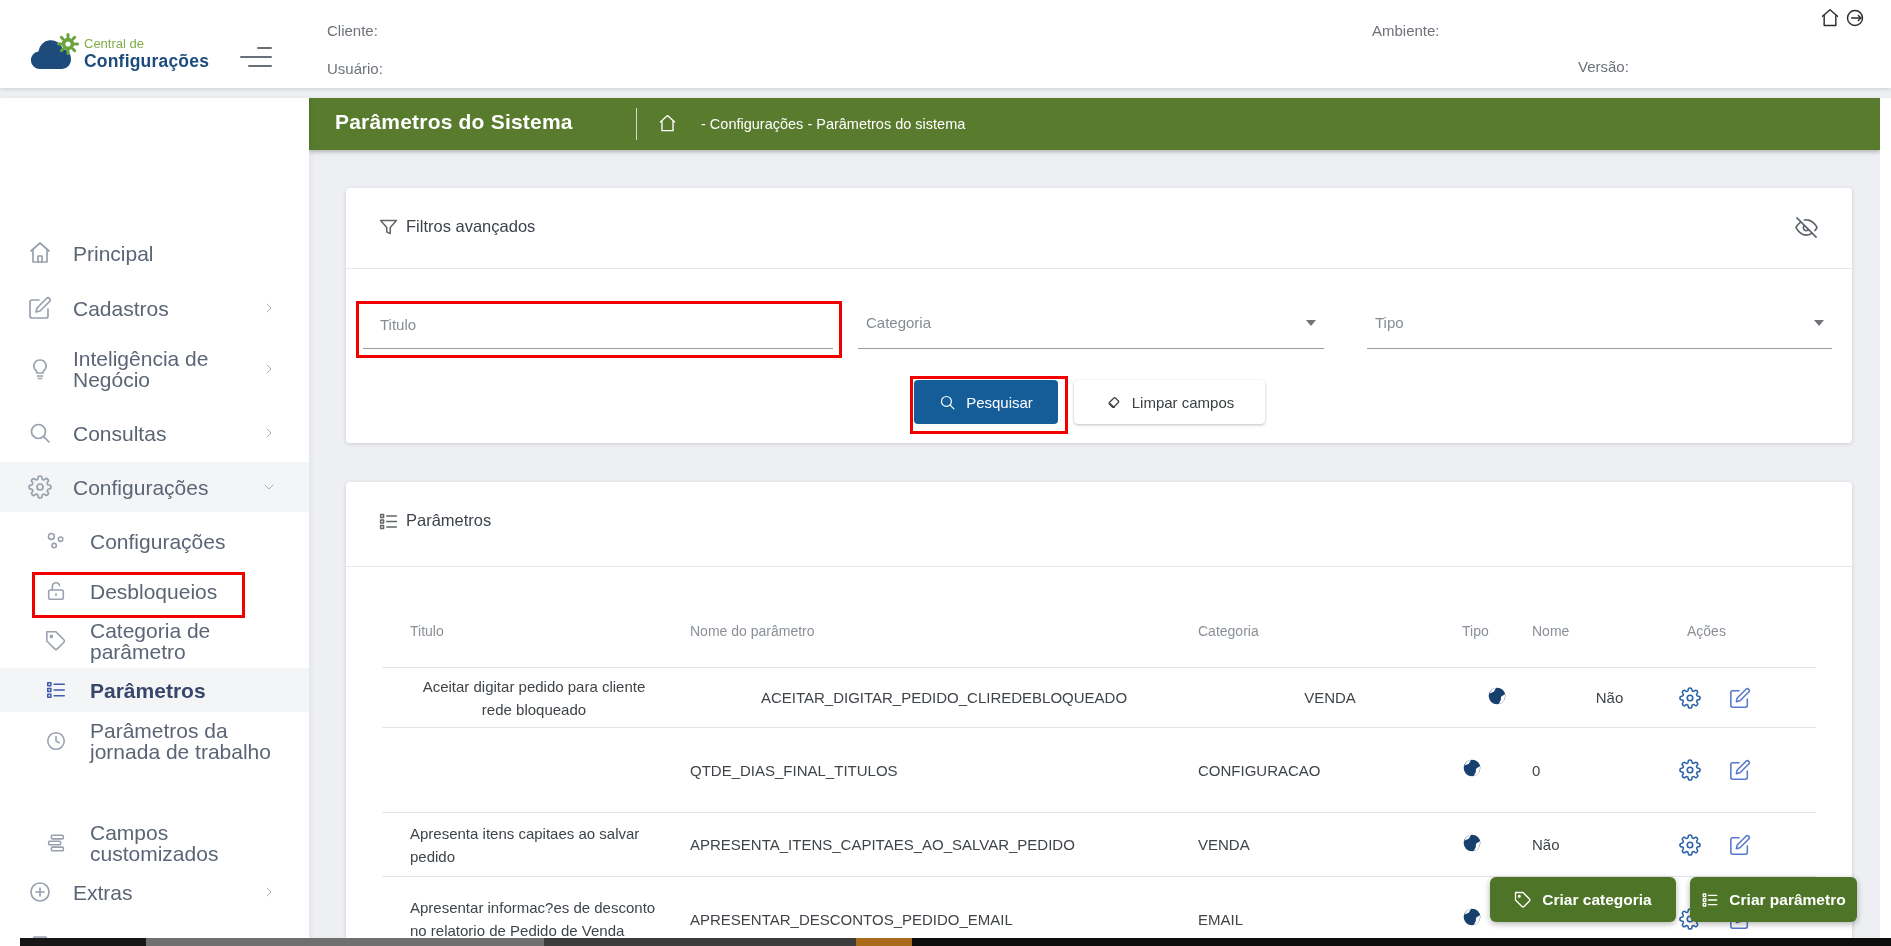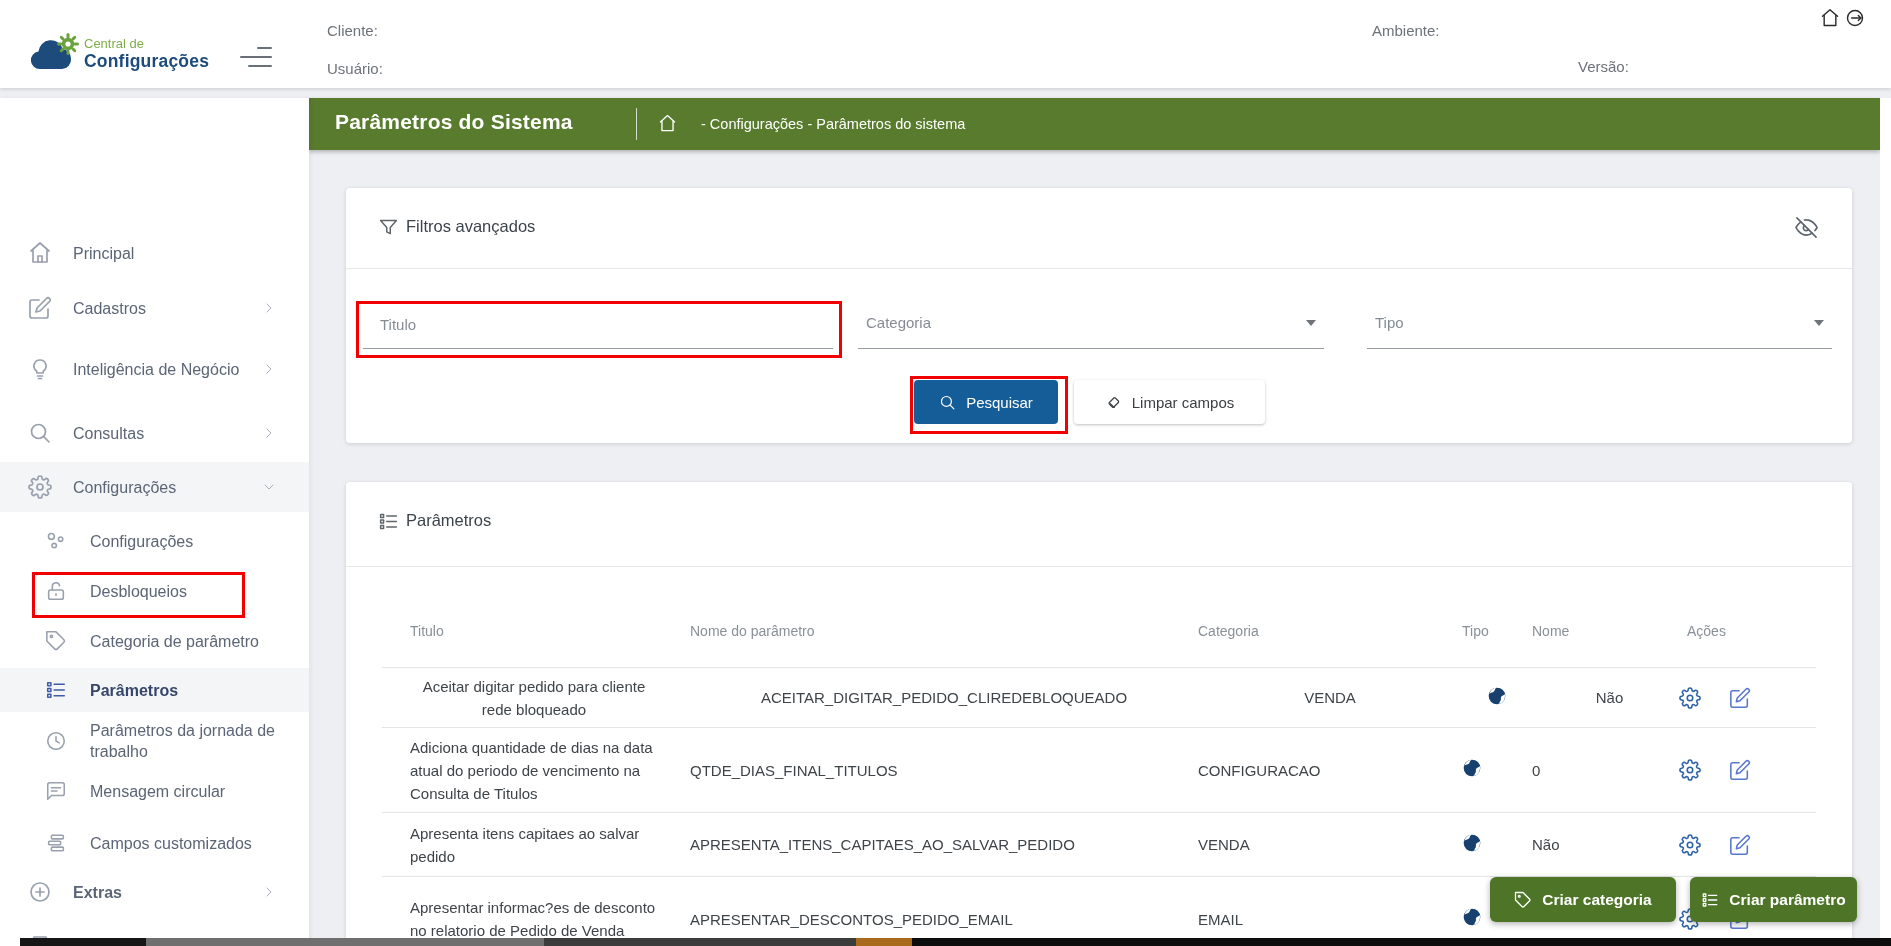--- a/index.html
+++ b/index.html
@@ -31,21 +31,21 @@
   .tb-div{position:absolute;left:327px;top:10px;width:1px;height:32px;background:rgba(255,255,255,.75);}
   .tb-home{position:absolute;left:349px;top:16px;width:19px;height:19px;color:#fff;cursor:pointer;}
   .tb-crumb{position:absolute;left:392px;top:18px;font-size:14.5px;color:#fff;}
 
   
   .sidebar{position:absolute;left:0;top:98px;width:309px;height:848px;background:#fff;z-index:8;
     box-shadow:2px 0 4px rgba(0,0,0,.05);}
   .sb-item{position:absolute;left:0;width:309px;display:flex;align-items:center;cursor:pointer;}
   .sb-item .ic{position:absolute;left:28px;width:24px;height:24px;color:#99a0ae;}
   .sb-item.sub .ic{left:45px;width:22px;height:22px;}
-  .sb-item .lbl{margin-left:73px;width:200px;font-size:16px;line-height:21px;color:#5b6576;}
+  .sb-item .lbl{margin-left:73px;width:200px;font-size:21px;line-height:21px;color:#5b6576;}
   .sb-item.sub .lbl{margin-left:90px;width:190px;}
   .sb-item .chev{position:absolute;right:34px;width:12px;height:12px;color:#9aa1ad;}
   .sb-item.openbg{background:#f4f5f7;}
   .sb-item.activebg{background:#f4f5f7;}
   .sb-item.activebg .lbl{color:#37476b;font-weight:bold;}
   .sb-item.activebg .ic{color:#3f5ba9;}
 
   
   .content{position:absolute;left:309px;top:150px;width:1571px;height:788px;background:#edeff2;overflow:hidden;z-index:5;}
   .card{position:absolute;background:#fff;border-radius:4px;box-shadow:0 1px 4px rgba(0,0,0,.14);}
@@ -301,43 +301,33 @@
   <div class="sb-item sub" style="top:618px;height:50px;">
     <span class="ic">
       <svg class="svg-ic" viewBox="0 0 24 24" width="22" height="22">
           <circle cx="12" cy="12" r="9"></circle>
           <polyline points="12 7 12 12 15.5 14"></polyline>
         </svg>
       </span>
     <span class="lbl">Parâmetros da jornada de trabalho</span>
   </div>
 
-  <div class="sb-item sub" style="top:671px;height:44px;">
-    <span class="ic">
-      <svg class="svg-ic" viewBox="0 0 24 24" width="22" height="22">
-          <path d="M21 15a2 2 0 0 1-2 2H7l-4 4V5a2 2 0 0 1 2-2h14a2 2 0 0 1 2 2z"></path>
-          <line x1="7" y1="8.5" x2="17" y2="8.5"></line>
-          <line x1="7" y1="12" x2="13" y2="12"></line>
-        </svg>
-      </span>
-    <span class="lbl">Mensagem circular</span>
-  </div>
 
   <div class="sb-item sub" style="top:723px;height:44px;">
     <span class="ic">
       <svg class="svg-ic" viewBox="0 0 24 24" width="22" height="22">
           <rect x="7" y="3.5" width="13" height="4" rx="1"></rect>
           <rect x="4" y="10" width="13" height="4" rx="1"></rect>
           <rect x="7" y="16.5" width="13" height="4" rx="1"></rect>
         </svg>
       </span>
     <span class="lbl">Campos customizados</span>
   </div>
 
-  <div class="sb-item" style="top:772px;height:44px;font-weight:bold;">
+  <div class="sb-item" style="top:772px;height:44px;">
     <span class="ic">
       <svg class="svg-ic" viewBox="0 0 24 24" width="24" height="24">
           <circle cx="12" cy="12" r="9"></circle>
           <line x1="12" y1="8" x2="12" y2="16"></line>
           <line x1="8" y1="12" x2="16" y2="12"></line>
         </svg>
       </span>
     <span class="lbl">Extras</span>
     <span class="chev">
       <svg class="svg-ic" viewBox="0 0 24 24" width="12" height="12">
@@ -458,21 +448,20 @@
               <svg class="svg-ic" viewBox="0 0 24 24">
                 <path d="M11 4H4a2 2 0 0 0-2 2v14a2 2 0 0 0 2 2h14a2 2 0 0 0 2-2v-7"></path>
                 <path d="M18.5 2.5a2.1 2.1 0 0 1 3 3L12 15l-4 1 1-4 9.5-9.5z"></path>
               </svg>
             </button>
         </span>
       </div>
 
       <div class="t-grid t-row">
         <span></span>
-        <span class="titulo">Adiciona quantidade de dias na data atual do periodo de vencimento na Consulta de Titulos</span>
         <span class="nome">QTDE_DIAS_FINAL_TITULOS</span>
         <span class="cat">CONFIGURACAO</span>
         <span class="tipo">
           <svg class="globe" viewBox="0 0 24 24">
               <circle cx="12" cy="12" r="10" fill="currentColor"></circle>
               <path fill="#fff" d="M11 2.2c-2 2-1.5 4.3-3.5 5S4 8 3 10c.5-4 3.5-7 8-7.8z"></path>
               <path fill="#fff" d="M21.5 9.5c-1.5 2-3.5 1.5-4.5 3.5s.5 3.5-1 5 0 2.5-2.5 3.5c5-.5 8.7-4.5 8-12z"></path>
             </svg></span>
         <span class="valor">0</span>
         <span class="acoes">

